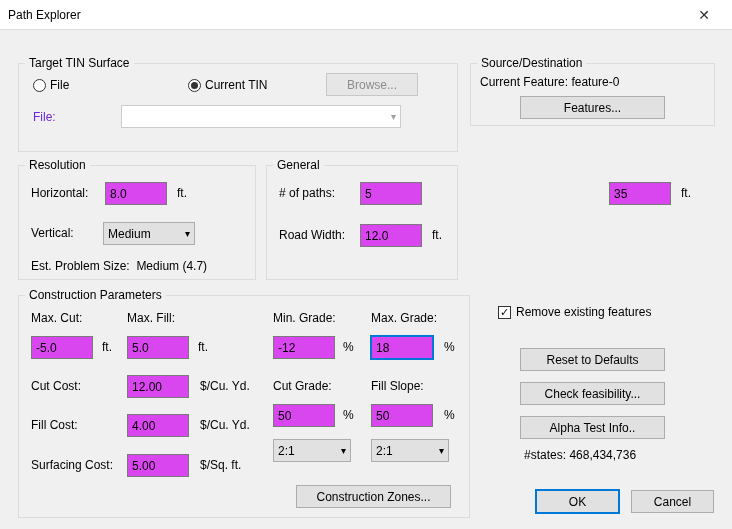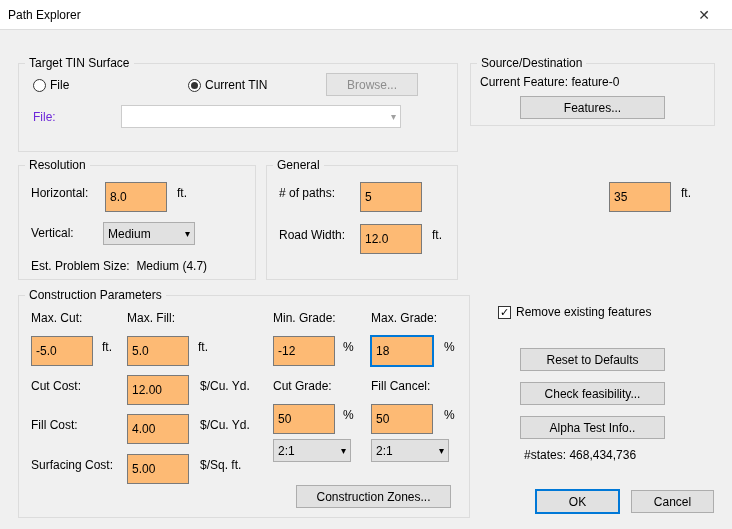--- a/index.html
+++ b/index.html
@@ -33,22 +33,22 @@
     background:transparent;
   }
   fieldset.group > legend {
     font-size:12px; padding:0 4px; margin-left:6px;
   }
 
   .label { position:absolute; font-size:12px; }
   .label.disabled { color:#6d28d9; }
 
   input.txt {
-    position:absolute; height:30px;
-    border:1px solid #7a7a7a; background:#fdba74;
+    position:absolute; height:23px;
+    border:1px solid #7a7a7a; background:#d946ef;
     padding:8px 4px; font-size:12px; font-family:inherit;
   }
   input.txt.focus { border:1px solid #0078d7; outline:1px solid #0078d7; }
 
   .combo {
     position:absolute; height:23px;
     border:1px solid #adadad; background:#e1e1e1;
     display:flex; align-items:center; padding:0 4px;
     font-size:12px; cursor:default;
   }
@@ -189,21 +189,21 @@
   <div class="label" style="left:343px; top:310px;">%</div>
 
   <div class="label" style="left:371px; top:281px;">Max. Grade:</div>
   <input class="txt focus" style="left: 371px; top: 306px; width: 62px;" value="18">
   <div class="label" style="left:444px; top:310px;">%</div>
 
   <div class="label" style="left:273px; top:349px;">Cut Grade:</div>
   <input class="txt" style="left: 273px; top: 374px; width: 62px;" value="50">
   <div class="label" style="left:343px; top:378px;">%</div>
 
-  <div class="label" style="left:371px; top:349px;">Fill Cancel:</div>
+  <div class="label" style="left:371px; top:349px;">Fill Slope:</div>
   <input class="txt" style="left: 371px; top: 374px; width: 62px;" value="50">
   <div class="label" style="left:444px; top:378px;">%</div>
 
   <div class="combo" style="left:273px; top:409px; width:78px;">
     <span>2:1</span>
       <span class="chev">▾</span>
   </div>
   <div class="combo" style="left:371px; top:409px; width:78px;">
     <span>2:1</span>
       <span class="chev">▾</span>

